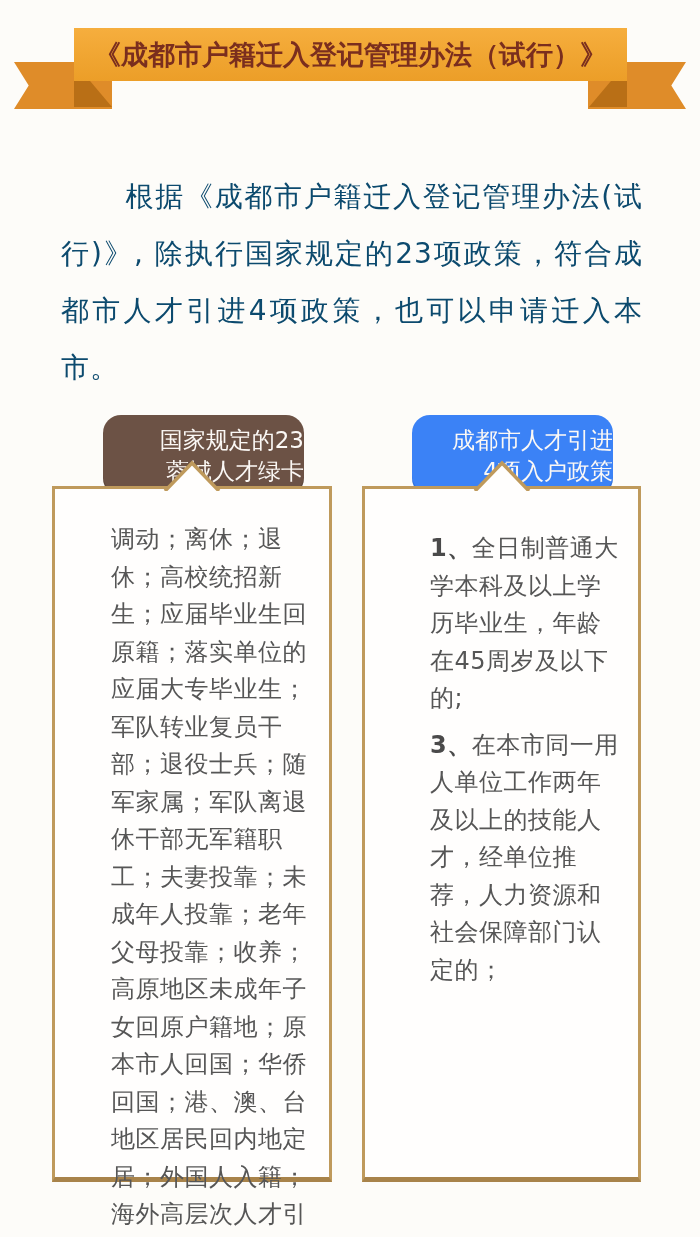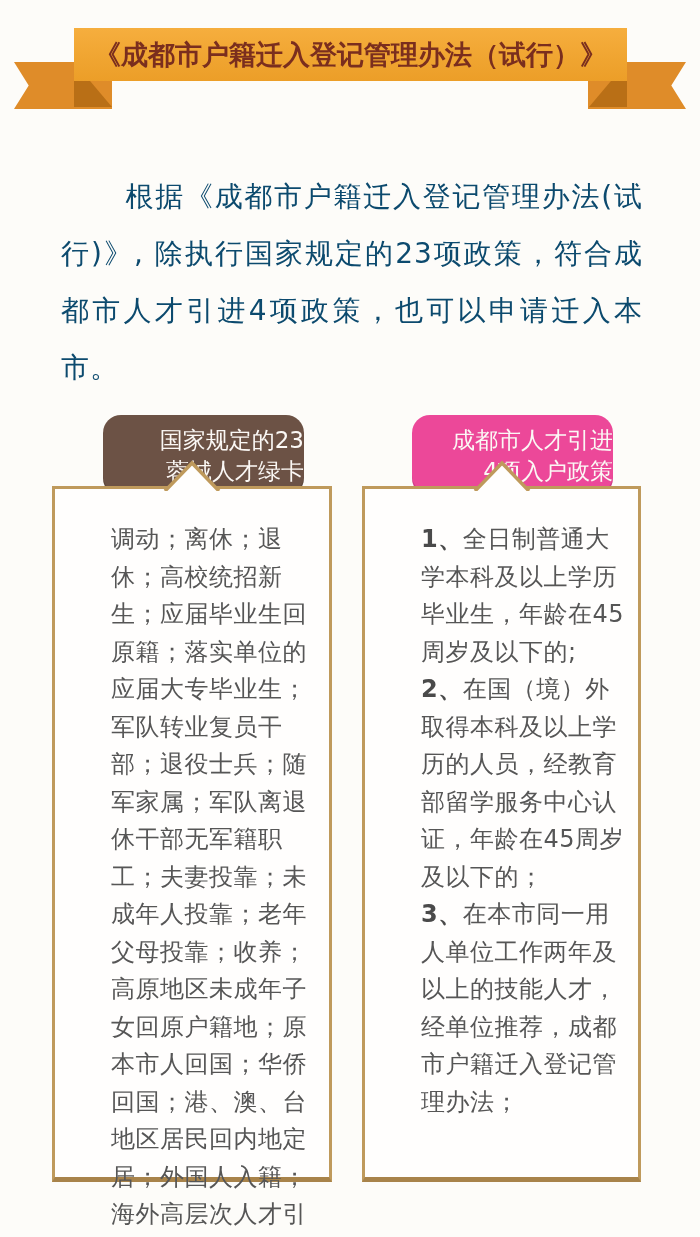--- a/index.html
+++ b/index.html
@@ -38,42 +38,42 @@
   }
 
   
   .badge{
     position:absolute;top:369px;width:201px;height:81px;
     border-radius:18px;color:#fbf8f5;
     display:flex;flex-direction:column;align-items:flex-end;justify-content:center;
     font-size:23px;line-height:31px;text-align:center;margin-top:46px;
   }
   .badge.left{left:103px;background:#6c5245;box-shadow:inset 0 -3px 0 rgba(0,0,0,.12);}
-  .badge.right{left:412px;background:#ec4899;box-shadow:inset 0 -3px 0 rgba(0,0,0,.12);}
+  .badge.right{left:412px;background:#3b82f6;box-shadow:inset 0 -3px 0 rgba(0,0,0,.12);}
 
   .policy-box{
     position:absolute;top:486px;height:696px;box-sizing:border-box;
     background:#fffefd;
     border:3px solid #bf9a5c;border-bottom:5px solid #a8834a;padding-left:35px;
   }
   .policy-box.left{left:52px;width:280px;}
   .policy-box.right{left:362px;width:279px;}
 
   .notch{
     position:absolute;left:50%;top:-29px;transform:translateX(-50%);
     width:58px;height:31px;display:block;
   }
 
   .box-body{
     padding:32px 10px 0 21px;
     font-size:24px;line-height:37.5px;color:#565656;
     text-align:left;word-break:break-all;line-break:anything;
     letter-spacing:0.5px;
   }
-  .box-body p{margin:0;}
+  .box-body p{margin:9px;}
   .item-num{font-weight:bold;color:#4a4a4a;}
 </style>
 </head>
 <body>
 
 <div class="canvas">
 
   <div class="ribbon">
     <div class="ribbon-tail left"></div>
     <div class="ribbon-tail right"></div>
@@ -101,18 +101,17 @@
     </svg>
     <div class="box-body">调动；离休；退休；高校统招新生；应届毕业生回原籍；落实单位的应届大专毕业生；军队转业复员干部；退役士兵；随军家属；军队离退休干部无军籍职工；夫妻投靠；未成年人投靠；老年父母投靠；收养；高原地区未成年子女回原户籍地；原本市人回国；华侨回国；港、澳、台地区居民回内地定居；外国人入籍；海外高层次人才引进计划；博士后；刑满释放人员。</div>
   </div>
 
   <div class="policy-box right">
     <svg class="notch" viewBox="0 0 58 31" preserveAspectRatio="none">
       <path d="M2,31 L29,3 L56,31" fill="#fffefd" stroke="#bf9a5c" stroke-width="3.5" stroke-linejoin="miter"></path>
     </svg>
     <div class="box-body">
       <p><span class="item-num">1、</span><span>全日制普通大学本科及以上学历毕业生，年龄在45周岁及以下的;</span></p>
-      <p><span class="item-num">2、</span><span>在国（境）外取得本科及以上学历的人员，经教育部留学服务中心认证，年龄在45周岁及以下的；</span></p>
-      <p><span class="item-num">3、</span><span>在本市同一用人单位工作两年及以上的技能人才，经单位推荐，成都市户籍迁入登记管理办法；</span></p>
+      <p><span class="item-num">3、</span><span>在本市同一用人单位工作两年及以上的技能人才，经单位推荐，人力资源和社会保障部门认定的；</span></p>
     </div>
   </div>
 
 </div>
 
 </body></html>

